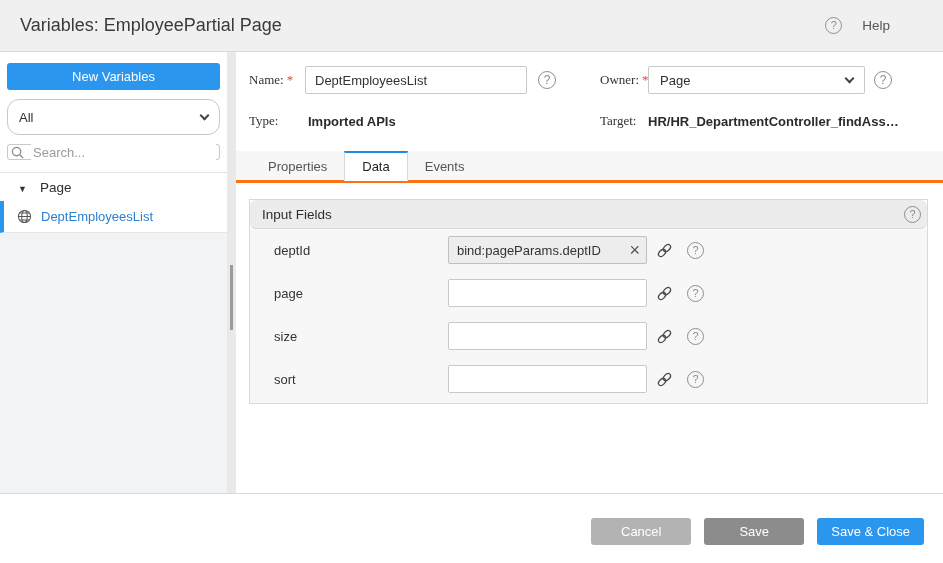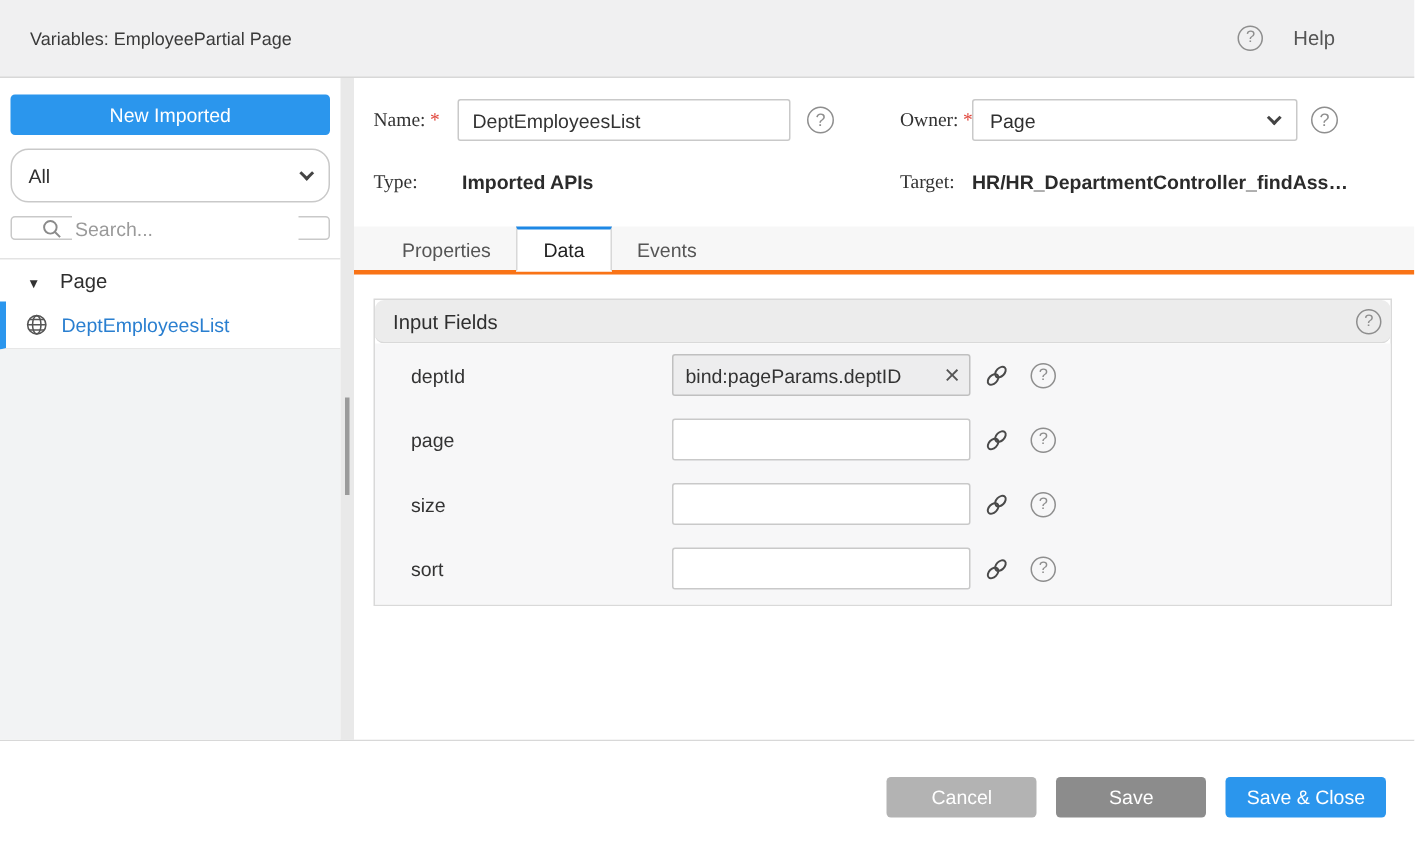--- a/index.html
+++ b/index.html
@@ -8,21 +8,21 @@
     width:943px; height:563px; overflow:hidden;
     font-family:"Liberation Sans", sans-serif; font-size:13px; color:#333;
     background:#fff;
   }
   
   .titlebar {
     height:52px; background:#f0f0f1; border-bottom:1px solid #d8d8d8;
     display:flex; align-items:center; justify-content:space-between;
     padding:0 53px 0 20px;
   }
-  .titlebar h1 { margin:0; font-size:12px; font-weight:500; color:#3a3a3a; }
+  .titlebar h1 { margin:0; font-size:18px; font-weight:500; color:#3a3a3a; }
   .help-box { display:flex; align-items:center; gap:20px; color:#555; cursor:pointer; font-size:13.5px; }
 
   .qicon {
     display:inline-flex; width:17px; height:17px; flex:0 0 17px;
     border:1px solid #8e8e8e; border-radius:50%;
     align-items:center; justify-content:center;
     color:#8e8e8e; font-size:11px; line-height:1;
   }
   .qicon::before { content:"?"; }
   .qicon.big { width:18px; height:18px; flex-basis:18px; font-size:12px; }
@@ -37,21 +37,21 @@
     border:none; border-radius:3px; font-size:13px; font-family:inherit; cursor:pointer;
   }
   .fake-select {
     margin:9px 7px 0; height:36px; border:1px solid #c9c9c9; border-radius:12px;
     display:flex; align-items:center; justify-content:space-between;
     padding:0 11px; background:#fff; cursor:pointer; color:#2f2f2f;
   }
   .chev { width:7px; height:7px; border-right:2px solid #444; border-bottom:2px solid #444; transform:rotate(45deg); margin-top:-3px; }
   .search-box {
     margin:9px 7px 0; height:16px; border:1px solid #c9c9c9; border-radius:3px;
-    display:flex; align-items:center; padding:0 20px; gap:7px; background:#fff;
+    display:flex; align-items:center; padding:0 3px; gap:7px; background:#fff;
   }
   .search-box input { border:none; outline:none; flex:1; font:inherit; color:#333; min-width:0; }
   .search-box input::placeholder { color:#9a9a9a; }
 
   .tree { margin-top:12px; border-top:1px solid #e3e3e3; flex:1; display:flex; flex-direction:column; }
   .tree-group { height:28px; display:flex; align-items:center; gap:13px; padding-left:18px; cursor:pointer; color:#2f2f2f; font-size:13.5px; }
   .tri::before { content:"▼"; font-size:9px; color:#333; }
   .tree-item {
     height:32px; display:flex; align-items:center; gap:9px; padding-left:13px;
     border-left:4px solid transparent; border-bottom:1px solid #e7e7e7; cursor:pointer;
@@ -139,21 +139,21 @@
     <h1>Variables: EmployeePartial Page</h1>
     <div class="help-box">
       <span class="qicon"></span>
       <span>Help</span>
     </div>
   </header>
 
   <div class="content">
 
     <aside class="sidebar">
-      <button class="btn-new">New Imported</button>
+      <button class="btn-new">New Variables</button>
 
       <div class="fake-select">
         <span>All</span>
         <span class="chev"></span>
       </div>
 
       <div class="search-box">
         <svg width="13" height="13" viewBox="0 0 14 14" fill="none" stroke="#8a8a8a" stroke-width="1.4">
           <circle cx="6" cy="6" r="4.5"></circle>
             <path d="M9.5 9.5L13 13"></path>

